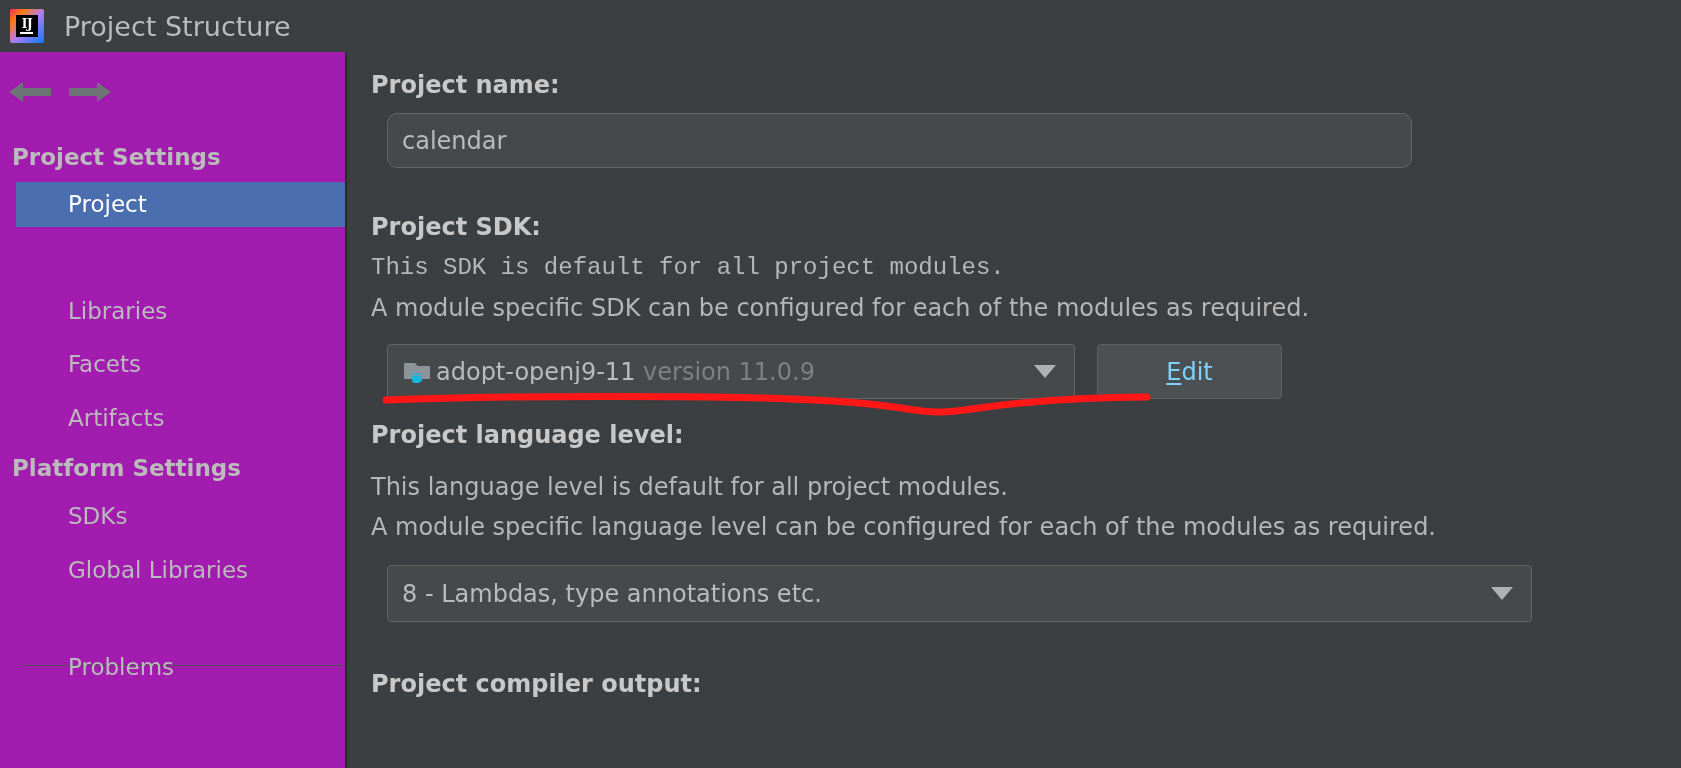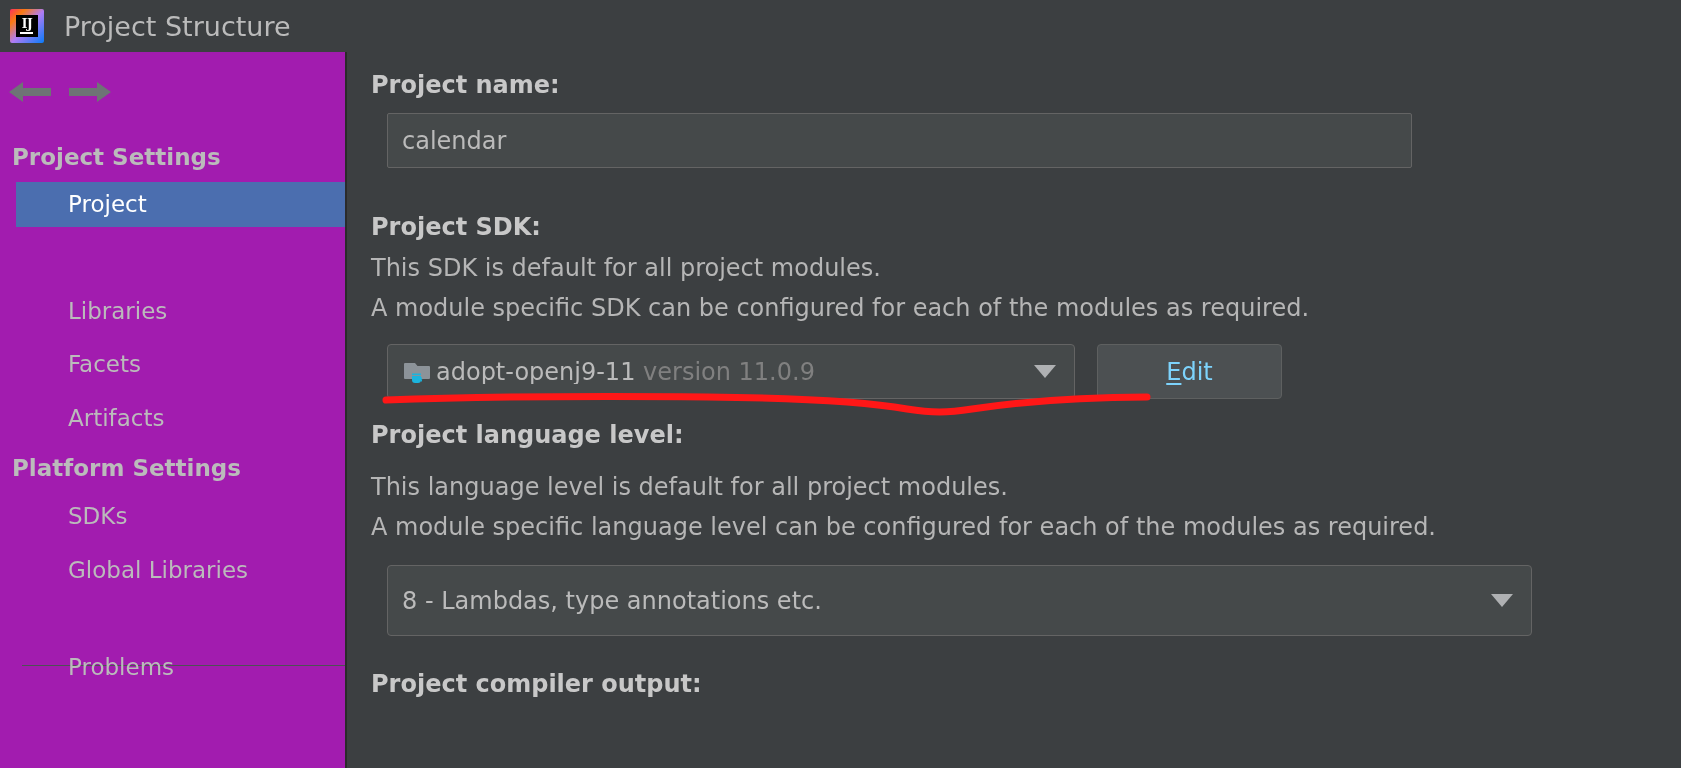--- a/index.html
+++ b/index.html
@@ -134,21 +134,21 @@
     font-size: 24px;
     line-height: 1;
     white-space: nowrap;
   }
 
   
   .text-input {
     position: absolute;
     background: #45494A;
     border: 1px solid #646464;
-    border-radius: 2px;
+    border-radius: 10px;
     box-sizing: border-box;
     display: flex; align-items: center;
   }
   .text-input .val {
     padding-left: 14px;
     color: #BBBBBB;
     font-size: 24px;
     line-height: 1;
     white-space: nowrap;
   }
@@ -282,21 +282,21 @@
 
   <div id="main">
 
     <div class="field-label" style="left:24px; top:21px;">Project name:</div>
 
     <div class="text-input" style="left:40px; top:61px; width:1025px; height:55px;">
       <span class="val">calendar</span>
     </div>
 
     <div class="field-label" style="left:24px; top:163px;">Project SDK:</div>
-    <div class="desc-line" style="left:24px; top:204px;">This SDK is default for all project modules.</div>
+    <div class="desc-line" style="left:24px; top:204px;font-family:Liberation Mono, monospace;">This SDK is default for all project modules.</div>
     <div class="desc-line" style="left:24px; top:244px;">A module specific SDK can be configured for each of the modules as required.</div>
 
     <div class="combo" style="left:40px; top:292px; width:688px; height:55px;">
       <span class="sdk-icon">
         <svg width="28" height="26" viewBox="0 0 28 26" aria-hidden="true">
           <path d="M1 4 h10 l2.5 3 H25 a1 1 0 0 1 1 1 v11 a1 1 0 0 1 -1 1 H1 a1 1 0 0 1 -1 -1 V5 a1 1 0 0 1 1 -1 z" fill="#8C9399"></path>
           <path d="M8 17 h9 v4 a3 3 0 0 1 -3 3 h-3 a3 3 0 0 1 -3 -3 z" fill="#1BB4DE"></path>
           <path d="M17 18 a3.2 3.2 0 0 1 0 5 v-1.5 a1.8 1.8 0 0 0 0 -2 z" fill="#1BB4DE"></path>
           <rect x="8" y="14.5" width="9" height="1.6" fill="#1BB4DE"></rect>
         </svg>
@@ -312,21 +312,21 @@
     </div>
 
     <div class="btn" style="left:750px; top:292px; width:185px; height:55px;">
       <span class="blabel"><span class="mnemonic">E</span><span>dit</span></span>
     </div>
 
     <div class="field-label" style="left:24px; top:371px;">Project language level:</div>
     <div class="desc-line" style="left:24px; top:423px;">This language level is default for all project modules.</div>
     <div class="desc-line" style="left:24px; top:463px;">A module specific language level can be configured for each of the modules as required.</div>
 
-    <div class="combo" style="left:40px; top:513px; width:1145px; height:71px;text-align:right;">
+    <div class="combo" style="left:40px; top:513px; width:1145px; height:57px;text-align:right;">
       <span class="plain-text">8 - Lambdas, type annotations etc.</span>
       <span class="chevron">
         <svg width="22" height="13" viewBox="0 0 22 13" aria-hidden="true">
           <path d="M0 0 L22 0 L11 13 Z" fill="#AFB1B3"></path>
         </svg>
       </span>
     </div>
 
     <div class="field-label" style="left:24px; top:620px;">Project compiler output:</div>
 

